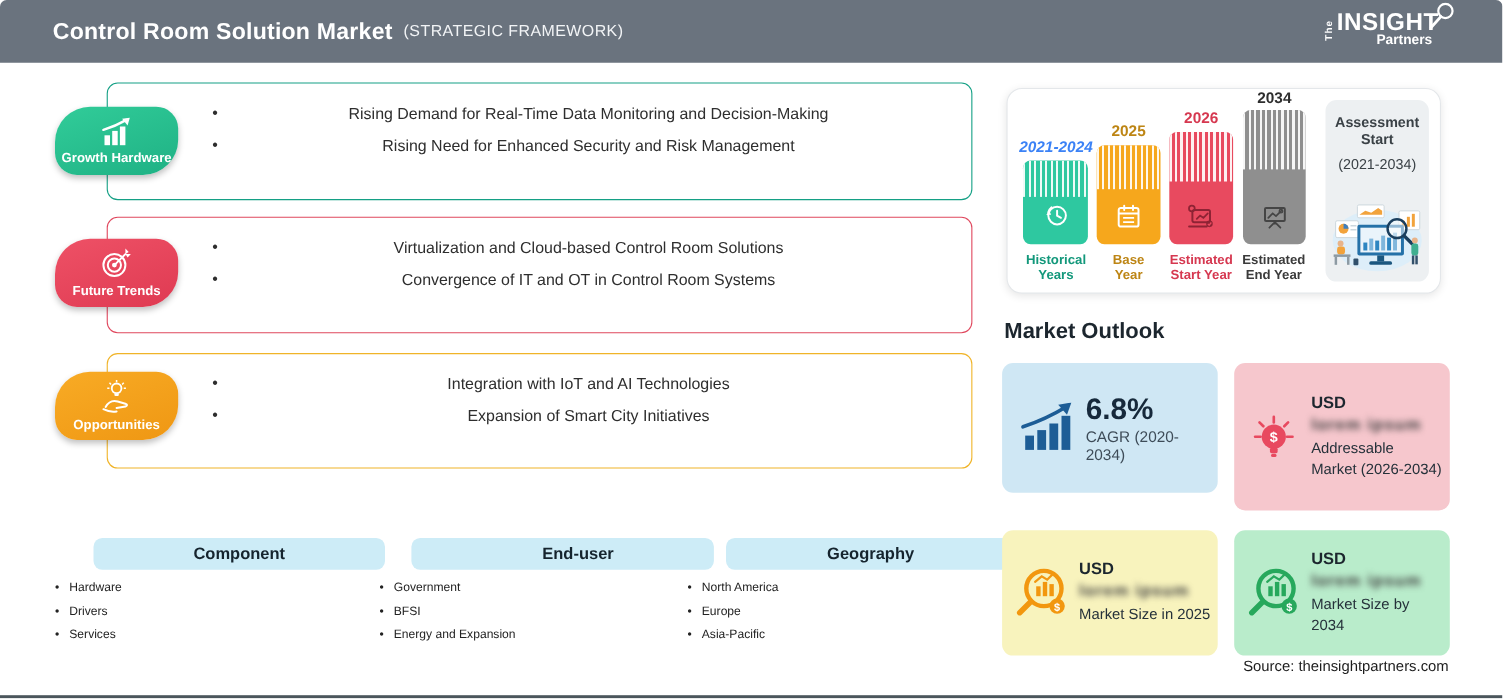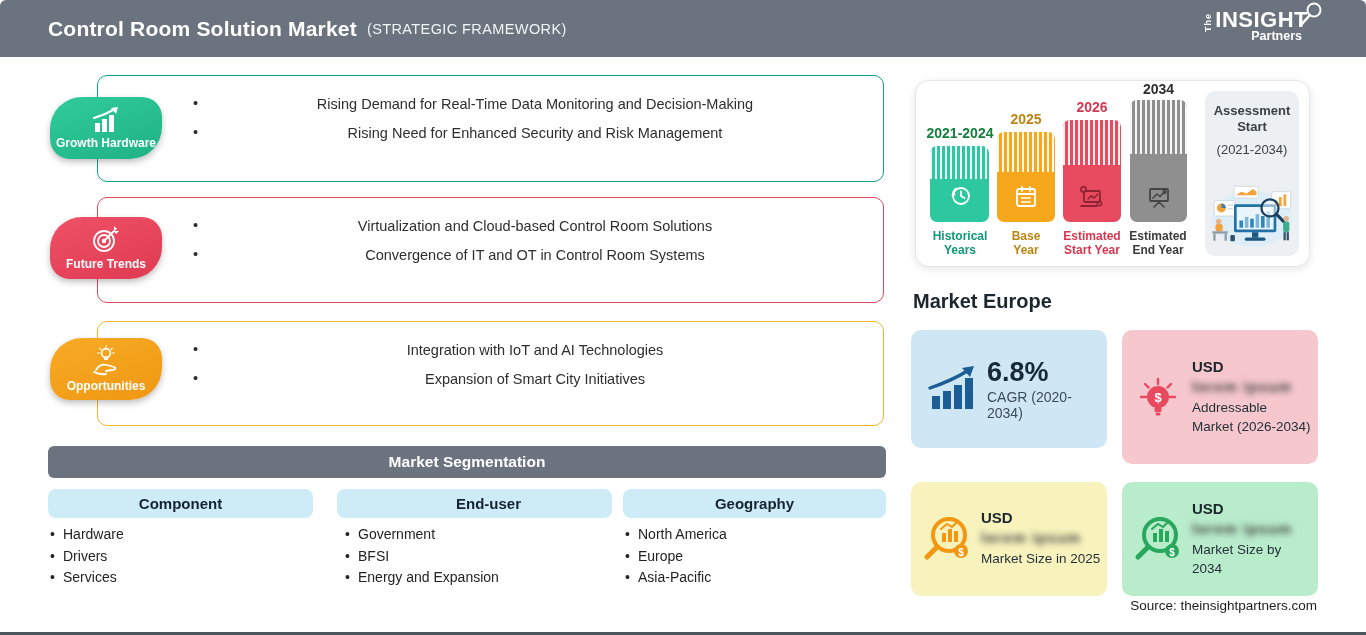--- a/index.html
+++ b/index.html
@@ -4,21 +4,21 @@
 <style>
   html,body{margin:0;padding:0;background:#fff;}
   .page{position:relative;width:1366px;height:635px;background:#ffffff;overflow:hidden;
         font-family:"Liberation Sans",sans-serif;color:#2b2b2b;}
 
   
   .header{position:absolute;left:0;top:0;width:1366px;height:57px;background:#6a737e;
           border-radius:6px 6px 0 0;display:flex;align-items:center;}
   .header-title{margin-left:48px;font-size:21px;font-weight:bold;color:#fff;letter-spacing:.2px;}
   .header-sub{margin-left:10px;font-size:14.5px;color:#f2f4f6;letter-spacing:.4px;}
-  .logo{position:absolute;right:58px;top:9px;display:flex;align-items:flex-start;color:#fff;}
+  .logo{position:absolute;right:58px;top:9px;display:flex;align-items:center;color:#fff;}
   .logo-the{writing-mode:vertical-rl;transform:rotate(180deg);font-size:9px;font-weight:bold;
             letter-spacing:1px;margin-top:4px;margin-right:2px;}
   .logo-right{display:flex;flex-direction:column;align-items:flex-end;position:relative;}
   .logo-insight{font-size:22px;font-weight:bold;letter-spacing:.5px;line-height:22px;}
   .logo-partners{font-size:12.5px;font-weight:bold;margin-top:-2px;margin-right:6px;}
   .logo-magnifier{position:absolute;right:-16px;top:-7px;}
 
   
   .fbox{position:absolute;left:97px;width:787px;background:#fff;border-radius:10px;box-sizing:border-box;}
   .fbox ul{margin:0;padding:20px 20px 0 95px;list-style:none;text-align:center;}
@@ -35,44 +35,44 @@
   .badge--trends{top:217px;background:linear-gradient(160deg,#ee5166,#df3a52);}
   .badge--opps{top:338px;background:linear-gradient(160deg,#f8ab25,#ef9713);}
   .badge-label{font-size:12px;font-weight:bold;color:#fff;margin-top:2px;}
 
   
   .seg-bar{position:absolute;left:48px;top:446px;width:838px;height:32px;background:#6a737e;
            border-radius:6px;display:flex;align-items:center;justify-content:center;
            font-size:15.5px;font-weight:bold;color:#fff;}
   .seg-pill{position:absolute;top:489px;height:29px;background:#cdecf7;border-radius:8px;
             display:flex;align-items:center;justify-content:center;
-            font-size:15px;font-weight:bold;color:#15242e;}
+            font-size:15px;font-weight:bold;color:#15242e;margin-left:37px;}
   .seg-pill--component{left:48px;width:265px;}
   .seg-pill--enduser{left:337px;width:247px;padding-left:28px;}
   .seg-pill--geography{left:623px;width:263px;}
   .seg-list{position:absolute;top:524px;margin:0;padding:0;list-style:none;}
-  .seg-list li{font-size:14px;color:#232323;line-height:21.5px;position:relative;padding-left:13px;}
+  .seg-list li{font-size:11px;color:#232323;line-height:21.5px;position:relative;padding-left:13px;}
   .seg-list li::before{content:"•";position:absolute;left:0;color:#232323;}
   .seg-list--component{left:50px;}
   .seg-list--enduser{left:345px;}
   .seg-list--geography{left:625px;}
 
   
   .timeline{position:absolute;left:915px;top:80px;width:393px;height:185px;background:#fff;
             border:1px solid #e4e7ea;border-radius:14px;box-shadow:0 2px 8px rgba(0,0,0,.10);}
   .tbar{position:absolute;border-radius:7px;overflow:hidden;}
   .tbar::before{content:"";position:absolute;left:0;top:0;right:0;height:44%;
       background:repeating-linear-gradient(90deg,rgba(255,255,255,.92) 0 2px,rgba(255,255,255,0) 2px 5px);}
   .tbar--hist{left:14px;top:65px;width:59px;height:76px;background:#2ec8a0;}
   .tbar--base{left:81px;top:51px;width:58px;height:90px;background:#f6a71c;}
   .tbar--start{left:147px;top:39px;width:58px;height:102px;background:#e84a5f;}
   .tbar--end{left:214px;top:19px;width:57px;height:122px;background:#8f8f8f;}
   .tbar .tbar-icon{position:absolute;left:50%;transform:translateX(-50%);bottom:13px;}
   .tyear{position:absolute;font-size:14px;font-weight:bold;text-align:center;}
-  .tyear--hist{left:-2px;top:44px;width:92px;color:#15803d;}
+  .tyear--hist{left:-2px;top:44px;width:92px;color:#3b82f6;font-style:italic;}
   .tyear--base{left:81px;top:30px;width:58px;color:#bd8514;}
   .tyear--start{left:147px;top:18px;width:58px;color:#d63850;}
   .tyear--end{left:214px;top:0px;width:57px;color:#2e2e2e;}
   .tlabel{position:absolute;top:148px;font-size:12px;font-weight:bold;text-align:center;line-height:14px;}
   .tlabel--hist{left:3px;width:82px;color:#13987b;}
   .tlabel--base{left:85px;width:50px;color:#bd8514;}
   .tlabel--start{left:136px;width:80px;color:#d63850;}
   .tlabel--end{left:202px;width:80px;color:#3b3b3b;}
   .assessment{position:absolute;left:289px;top:10px;width:94px;height:165px;background:#edf0f2;
               border-radius:10px;display:flex;flex-direction:column;align-items:center;box-sizing:border-box;padding-top:12px;}
@@ -168,21 +168,20 @@
       <line x1="10.5" y1="3" x2="12" y2="4.5" stroke="#fff" stroke-width="1.4"></line>
       <line x1="23.5" y1="3" x2="22" y2="4.5" stroke="#fff" stroke-width="1.4"></line>
       <line x1="8.5" y1="8" x2="10.5" y2="8" stroke="#fff" stroke-width="1.4"></line>
       <line x1="23.5" y1="8" x2="25.5" y2="8" stroke="#fff" stroke-width="1.4"></line>
       <path d="M7 25 q4 -7 11 -5 l7 2 q3 1 0 2.6 l-8 1.4" fill="none" stroke="#fff" stroke-width="1.8" stroke-linecap="round"></path>
       <path d="M5 27 q6 3 12 2" fill="none" stroke="#fff" stroke-width="1.8" stroke-linecap="round"></path>
     </svg>
     <span class="badge-label">Opportunities</span>
   </div>
 
-  <div class="seg-bar">Market Segmentation</div>
   <div class="seg-pill seg-pill--component">Component</div>
   <div class="seg-pill seg-pill--enduser">End-user</div>
   <div class="seg-pill seg-pill--geography">Geography</div>
 
   <ul class="seg-list seg-list--component">
     <li>Hardware</li>
     <li>Drivers</li>
     <li>Services</li>
   </ul>
   <ul class="seg-list seg-list--enduser">
@@ -282,21 +281,21 @@
         <circle cx="13" cy="45" r="3" fill="#e8b48a"></circle>
         <rect x="9.5" y="48" width="8" height="8" rx="2.5" fill="#f2a33c"></rect>
         <rect x="6" y="56" width="17" height="2.5" fill="#8d9aa3"></rect>
         <rect x="7" y="58.5" width="2.5" height="8" fill="#8d9aa3"></rect>
         <rect x="19.5" y="58.5" width="2.5" height="8" fill="#8d9aa3"></rect>
         <rect x="26" y="60" width="5" height="7" rx="1" fill="#32506b"></rect>
       </svg>
     </div>
   </div>
 
-  <div class="outlook-title">Market Europe</div>
+  <div class="outlook-title">Market Outlook</div>
 
   <div class="ocard ocard--cagr">
     <div class="ocard-icon">
       <svg width="54" height="46" viewBox="0 0 54 46">
         <rect x="6" y="30" width="8" height="13" fill="#1d5d96"></rect>
         <rect x="17" y="25" width="8" height="18" fill="#1d5d96"></rect>
         <rect x="28" y="19" width="8" height="24" fill="#1d5d96"></rect>
         <rect x="39" y="12" width="8" height="31" fill="#1d5d96"></rect>
         <path d="M4 22 C 16 18, 30 12, 43 4" fill="none" stroke="#1d5d96" stroke-width="3.4" stroke-linecap="round"></path>
         <path d="M36 2 L48 0 L44 11 Z" fill="#1d5d96"></path>

